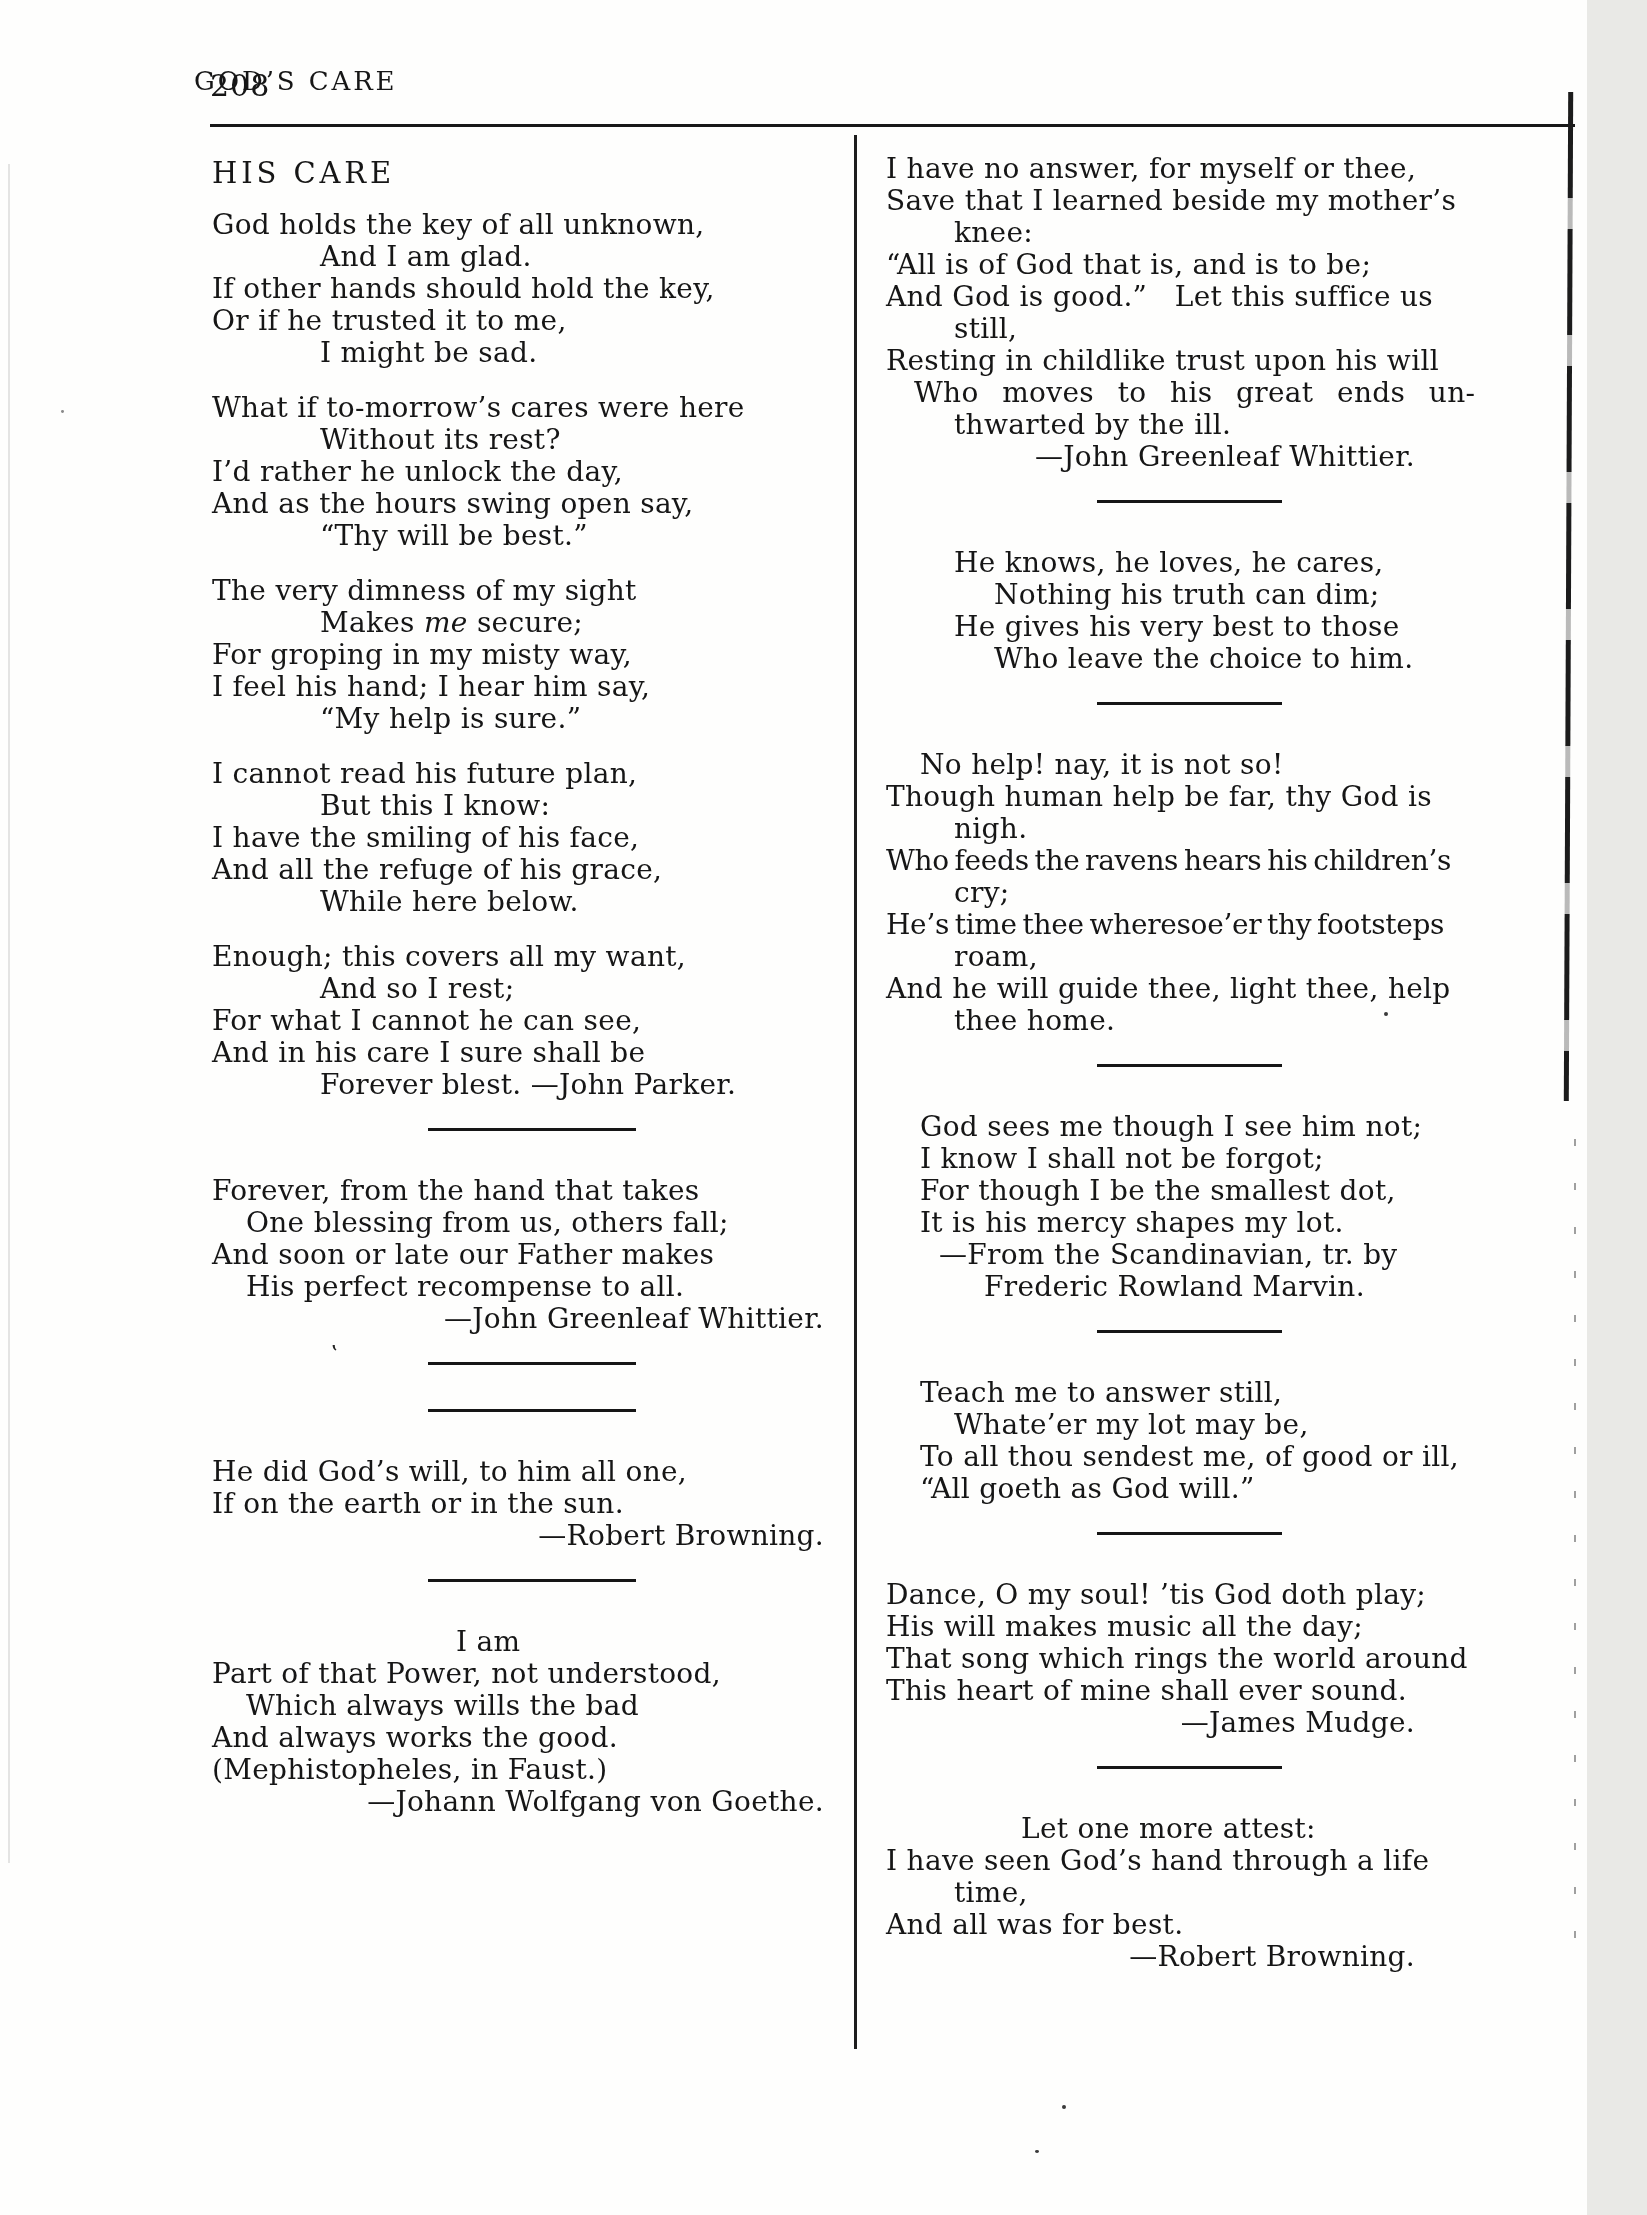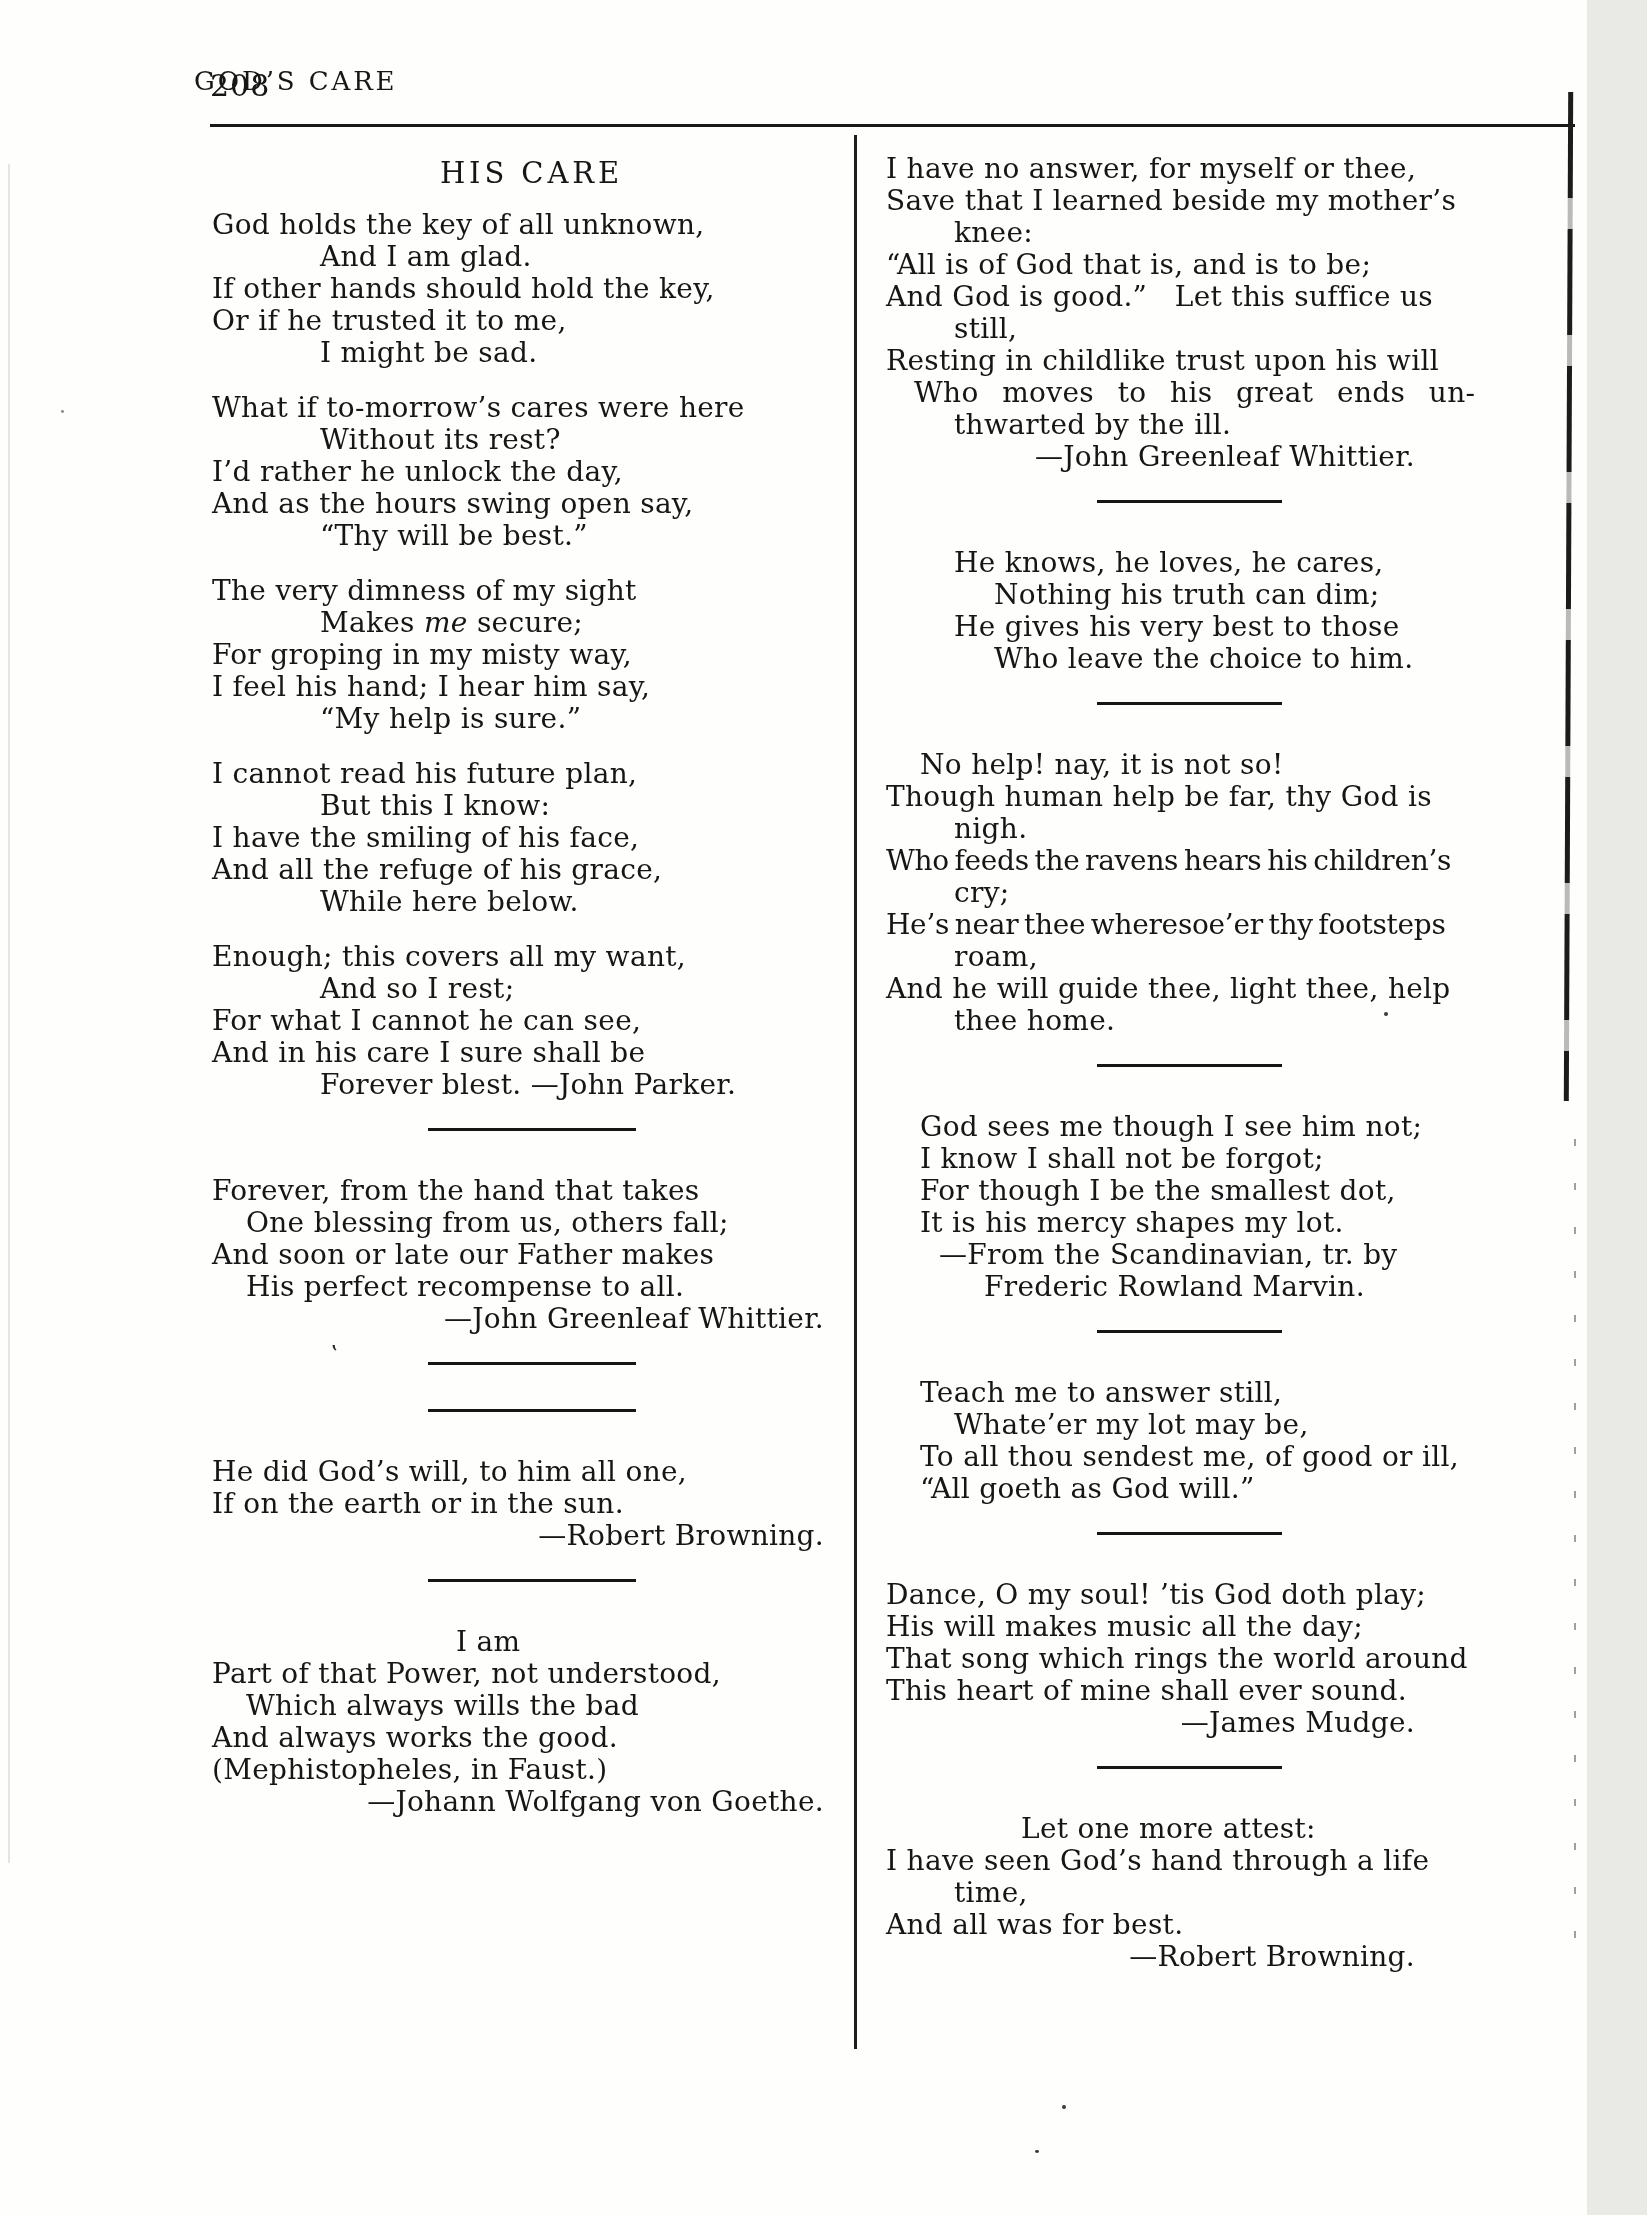--- a/index.html
+++ b/index.html
@@ -15,21 +15,21 @@
   .pagenum{position:absolute;left:210px;top:68px;font-size:30px;letter-spacing:1px;}
   .running-title{position:absolute;left:194px;top:66px;width:1365px;text-align:left;
     font-size:26px;letter-spacing:2.9px;}
   .header-rule{position:absolute;left:210px;top:124px;width:1365px;height:2.9px;background:#181818;}
   
   .col{position:absolute;}
   .colL{left:212px;top:147px;width:639px;}
   .colR{left:886px;top:153px;width:606px;}
   .divider-v{position:absolute;left:854px;top:135px;width:2.9px;height:1914px;background:#1d1d1d;}
   
-  .poem-title{font-size:29px;letter-spacing:3.9px;text-align:center;line-height:33px;
+  .poem-title{font-size:29px;letter-spacing:3.9px;text-align:left;line-height:33px;
     margin:9.7px 0 19.3px 0;}
   .stanza{margin-bottom:23px;}
   .line{white-space:pre;font-size:28px;line-height:32px;letter-spacing:0.3px;}
   .is{padding-left:34px;}
   .ia{padding-left:53px;}
   .i1{padding-left:68px;}
   .iq{padding-left:98px;}
   .i2{padding-left:108px;}
   .im{padding-left:135px;}
   .i5{padding-left:244px;}
@@ -144,21 +144,21 @@
         <div class="line i1">He gives his very best to those</div>
         <div class="line i2">Who leave the choice to him.</div>
       </div>
       <div class="rule"></div>
       <div class="stanza">
         <div class="line is">No help! nay, it is not so!</div>
         <div class="line i0">Though human help be far, thy God is</div>
         <div class="line i1">nigh.</div>
         <div class="line i0 tight">Who feeds the ravens hears his children’s</div>
         <div class="line i1">cry;</div>
-        <div class="line i0 tight">He’s near thee wheresoe’er thy footsteps</div>
+        <div class="line i0 tight">He’s time thee wheresoe’er thy footsteps</div>
         <div class="line i1">roam,</div>
         <div class="line i0">And he will guide thee, light thee, help</div>
         <div class="line i1">thee home.</div>
       </div>
       <div class="rule"></div>
       <div class="stanza">
         <div class="line is">God sees me though I see him not;</div>
         <div class="line is">I know I shall not be forgot;</div>
         <div class="line is">For though I be the smallest dot,</div>
         <div class="line is">It is his mercy shapes my lot.</div>

